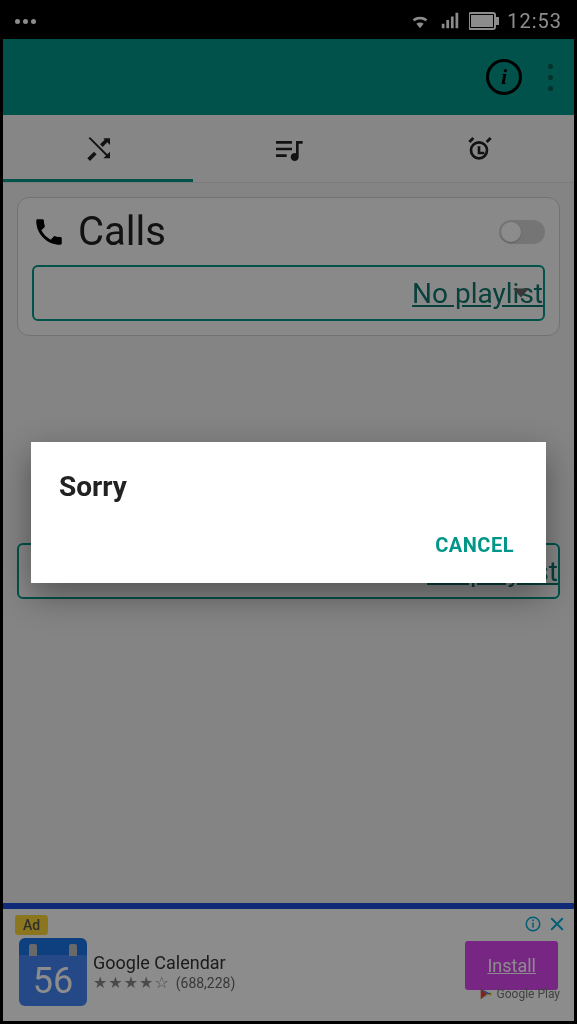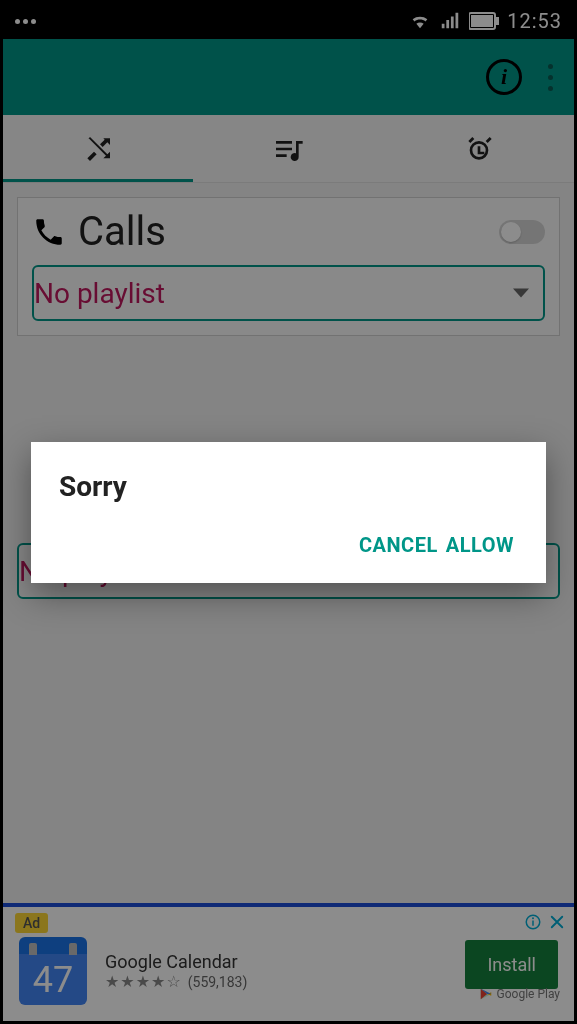--- a/index.html
+++ b/index.html
@@ -22,46 +22,46 @@
 .app-bar .overflow .d { width: 5px; height: 5px; background: #0a5a52; border-radius: 50%; }
 
 
 .tabs { height: 68px; background: #f5f5f5; display: flex; align-items: center; border-bottom: 1px solid #e0e0e0; }
 .tab { flex: 1; display: flex; align-items: center; justify-content: center; height: 100%; position: relative; }
 .tab.active::after { content: ""; position: absolute; bottom: 0; left: 0; right: 0; height: 3px; background: #009688; }
 .tab svg { width: 32px; height: 32px; fill: #222; }
 
 
 .card-area { flex: 1; padding: 14px; background: #f0f0f0; }
-.card { border: 1px solid #cfcfcf; border-radius: 0; padding: 10px 14px 14px; background: #fafafa; margin-bottom: 22px; }
+.card { border: 1px solid #cfcfcf; border-radius: 12px; padding: 10px 14px 14px; background: #fafafa; margin-bottom: 22px; }
 .card-header { display: flex; align-items: center; justify-content: space-between; margin-bottom: 10px; }
 .card-title-wrap { display: flex; align-items: center; gap: 12px; }
 .card-title-wrap svg { width: 34px; height: 34px; fill: #000; }
 .card-title { font-size: 40px; font-weight: 400; color: #222; }
 .switch { width: 46px; height: 24px; background: #d6d6d6; border-radius: 12px; position: relative; }
 .switch .knob { position: absolute; left: 2px; top: 2px; width: 20px; height: 20px; background: #fff; border-radius: 50%; box-shadow: 0 1px 2px rgba(0,0,0,.2); }
 
-.dropdown { border: 2px solid #009688; border-radius: 6px; height: 56px; display: flex; align-items: center; justify-content: flex-start; position: relative; font-size: 28px; color: #be185d; background: #fafafa; }
+.dropdown { border: 2px solid #009688; border-radius: 6px; height: 56px; display: flex; align-items: center; justify-content: flex-end; position: relative; font-size: 28px; color: #0f766e; background: #fafafa; text-decoration: underline; }
 .dropdown .chev { position: absolute; right: 14px; top: 50%; transform: translateY(-50%); width: 0; height: 0; border-left: 8px solid transparent; border-right: 8px solid transparent; border-top: 9px solid #666; }
 
 .card-spacer { height: 185px; }
 
 
-.ad { height: 118px; background: #fff; display: flex; align-items: center; padding: 8px 16px; gap: 18px; position: relative; border-top: 4px solid #1d4ed8; }
+.ad { height: 118px; background: #fff; display: flex; align-items: center; padding: 8px 16px; gap: 6px; position: relative; border-top: 6px solid #1d4ed8; }
 .ad-badge { position: absolute; top: 6px; left: 12px; background: #fdd835; color: #555; font-size: 14px; font-weight: 500; padding: 2px 8px; border-radius: 3px; }
 .ad-corner { position: absolute; top: 6px; right: 8px; display: flex; gap: 6px; align-items: center; }
 .ad-corner svg { width: 18px; height: 18px; }
 .ad-icon { width: 68px; height: 68px; background: linear-gradient(180deg,#1a73e8 0 25%,#4285f4 25% 100%); border-radius: 6px; display:flex; align-items:flex-end; justify-content:center; color:#fff; font-size: 36px; font-weight:400; padding-bottom: 4px; position: relative; margin-top: 14px; }
 .ad-icon::before { content:""; position:absolute; top:6px; left:10px; width:8px; height:12px; background:#c0c0c0; border-radius:2px 2px 0 0; }
 .ad-icon::after { content:""; position:absolute; top:6px; right:10px; width:8px; height:12px; background:#c0c0c0; border-radius:2px 2px 0 0; }
 .ad-body { flex: 1; display:flex; flex-direction:column; margin-top: 14px; justify-content: space-between; }
 .ad-title { font-size: 18px; color: #333; }
 .ad-stars { display:flex; align-items:center; gap:6px; color:#666; font-size: 14px; }
 .star { color:#888; font-size: 16px; letter-spacing: 1px; }
-.ad-install { background:#15803d; color:#fff; padding: 14px 22px; border-radius: 3px; font-size: 18px; font-weight: 400; }
+.ad-install { background:#d946ef; color:#fff; padding: 14px 22px; border-radius: 3px; font-size: 18px; font-weight: 400; text-decoration: underline; }
 .ad-play { position: absolute; right: 14px; bottom: 20px; display: flex; align-items: center; gap: 4px; font-size: 12px; color: #777; }
 .ad-play svg { width: 14px; height: 14px; }
 
 
 .overlay { position: absolute; inset: 0; background: rgba(0,0,0,0.45); display: flex; align-items: center; justify-content: center; padding: 28px; }
 .dialog { width: 100%; max-width: 520px; background: #fff; border-radius: 0; padding: 28px 28px 18px; box-shadow: 0 12px 32px rgba(0,0,0,0.4); }
 .dialog-title { font-size: 28px; font-weight: 700; color: #222; margin-bottom: 22px; }
 .dialog-msg { font-size: 22px; line-height: 1.45; color: #333; margin-bottom: 34px; }
 .dialog-actions { display: flex; justify-content: flex-end; }
 .dialog-btn { color: #009688; font-weight: 700; font-size: 20px; letter-spacing: 0.5px; cursor: pointer; padding: 8px 4px; }
@@ -156,44 +156,43 @@
       <svg viewBox="0 0 24 24">
           <circle cx="12" cy="12" r="9" fill="none" stroke="#00aed6" stroke-width="2"></circle>
           <rect x="11" y="10" width="2" height="7" fill="#00aed6"></rect>
           <circle cx="12" cy="7" r="1.3" fill="#00aed6"></circle>
         </svg>
       <svg viewBox="0 0 24 24">
           <path d="M5 5l14 14M19 5L5 19" stroke="#00aed6" stroke-width="2.5" stroke-linecap="round"></path>
         </svg>
     </div>
     <div class="ad-icon">
-        <span>47</span>
+        <span>56</span>
       </div>
     <div class="ad-body">
       <div class="ad-title">Google Calendar</div>
       <div class="ad-stars">
         <span class="star">★★★★☆</span>
-        <span>(559,183)</span>
+        <span>(688,228)</span>
       </div>
     </div>
     <div class="ad-install">Install</div>
     <div class="ad-play">
       <svg viewBox="0 0 24 24">
           <path fill="#00c853" d="M3 3l18 9L3 21z" opacity=".25"></path>
           <path fill="#ea4335" d="M3 3l11 9-11 9z"></path>
           <path fill="#fbbc04" d="M14 12l7-3v6z"></path>
           <path fill="#4285f4" d="M3 3l18 9-7 0z"></path>
         </svg>
       <span>Google Play</span>
     </div>
   </div>
 
   <div class="overlay">
     <div class="dialog">
       <div class="dialog-title">Sorry</div>
       <div class="dialog-actions">
         <div class="dialog-btn">CANCEL</div>
-        <div class="dialog-btn">ALLOW</div>
       </div>
     </div>
   </div>
 
 </div>
 
 </body></html>

